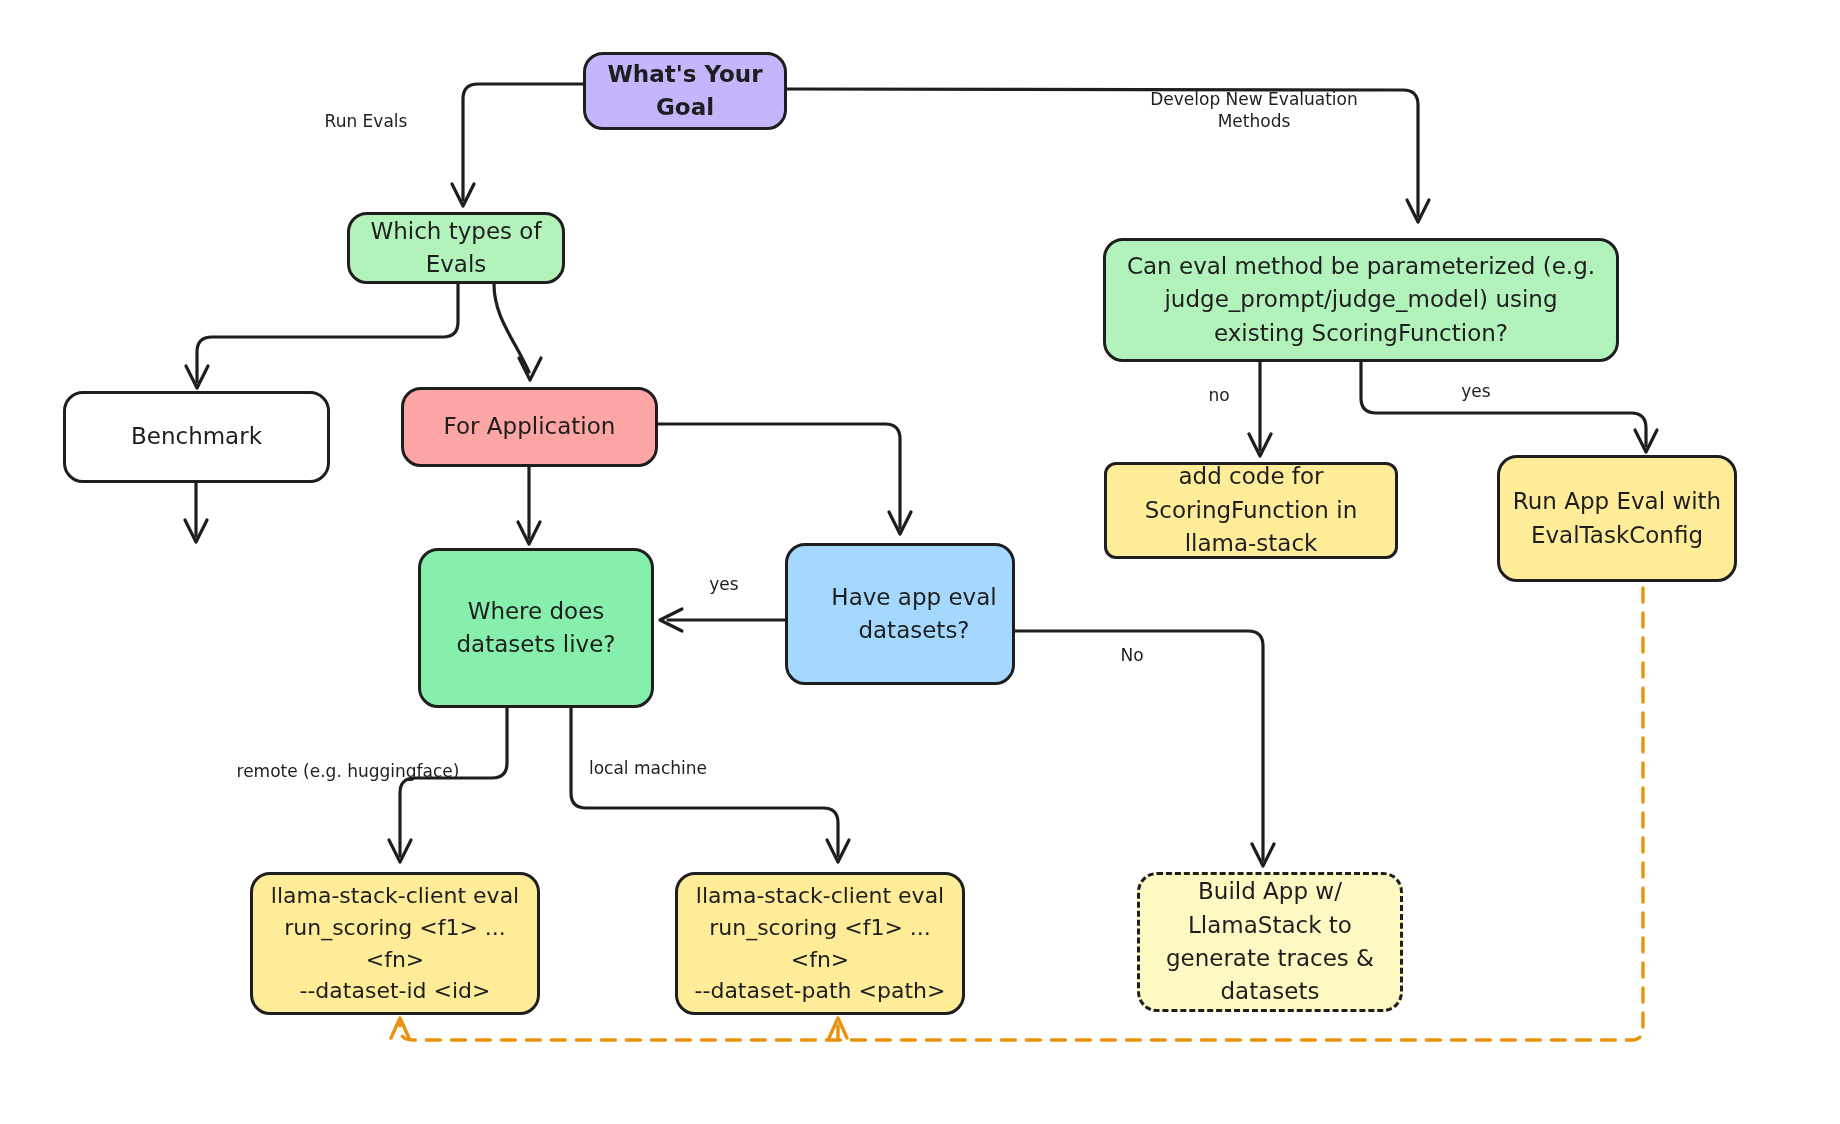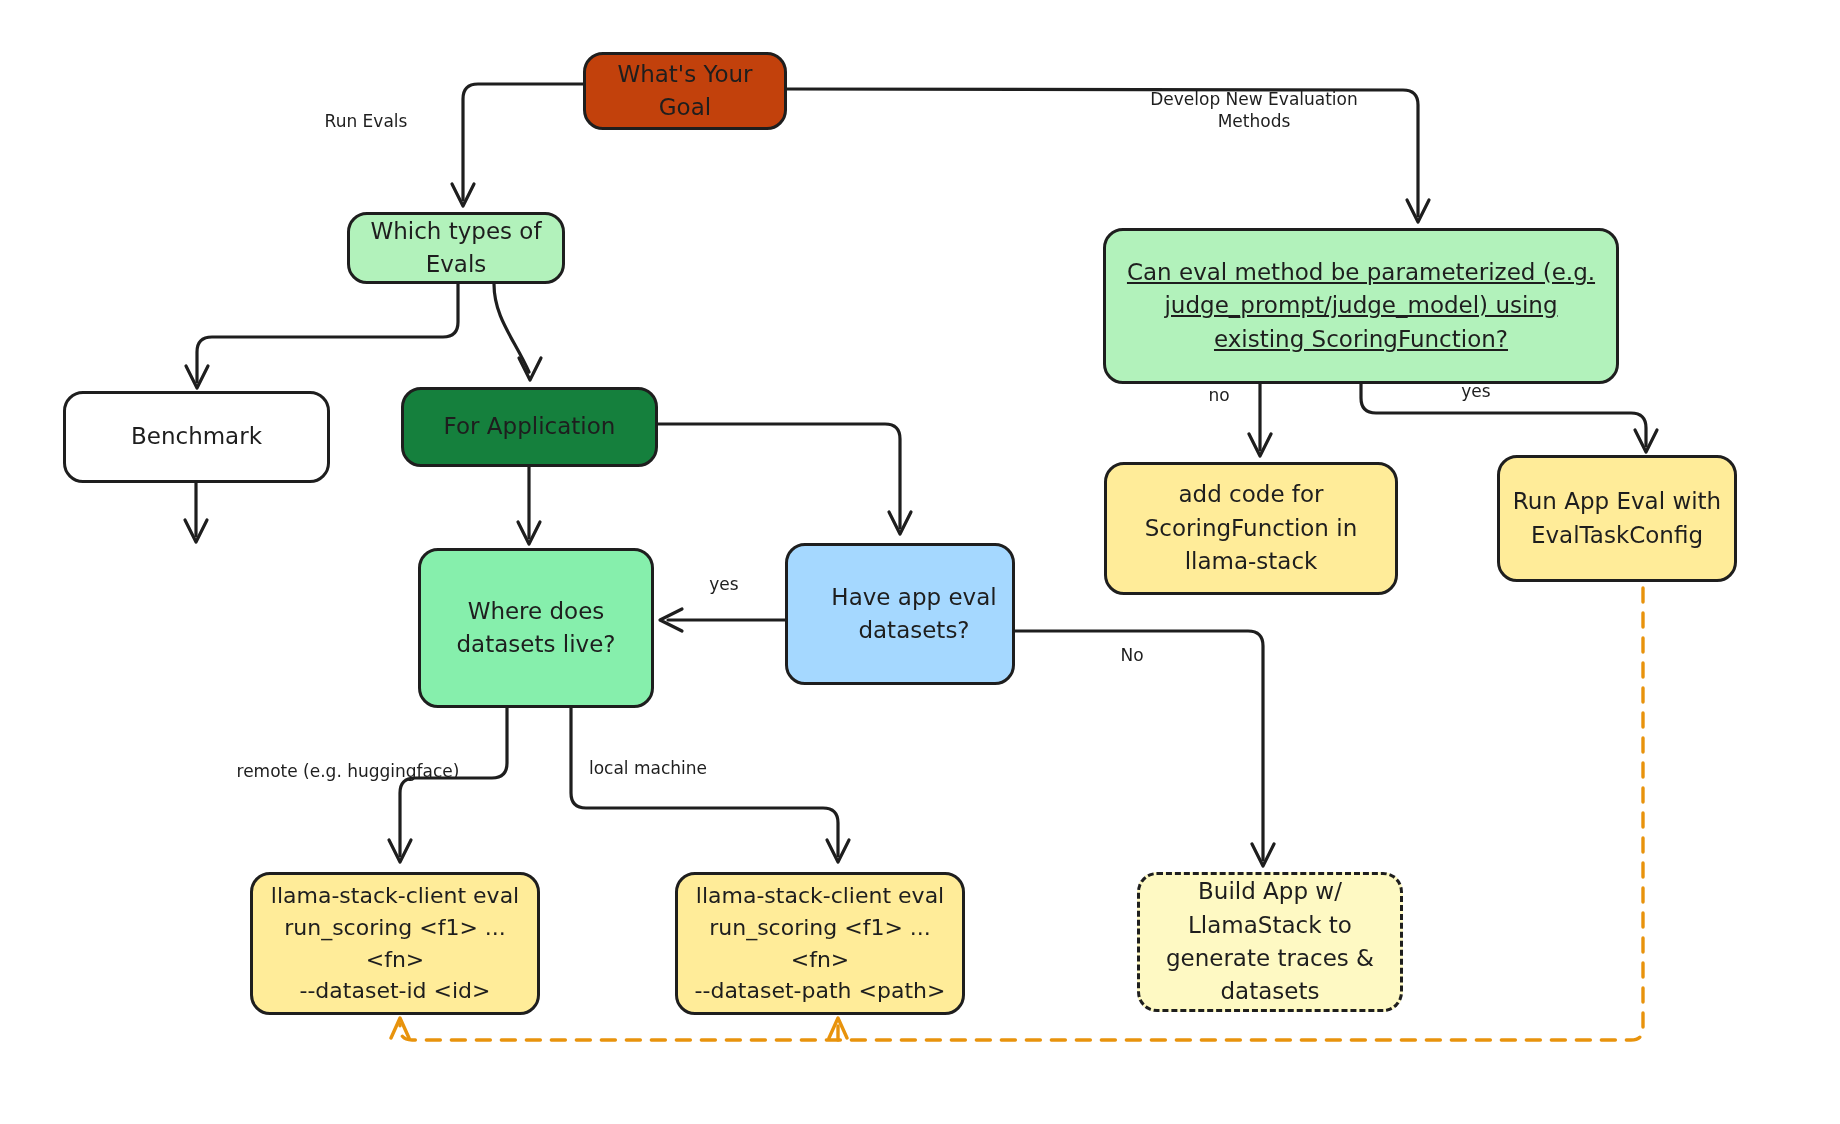--- a/index.html
+++ b/index.html
@@ -57,22 +57,22 @@
     line-height:1.3;
   }
   
   #n-goal           {left:583px; top:52px;  width:204px; height:78px;}
   #n-which-types    {left:347px; top:212px; width:218px; height:72px;}
   #n-benchmark      {left:63px;  top:391px; width:267px; height:92px;}
   #n-for-application{left:401px; top:387px; width:257px; height:80px;}
   #n-run-benchmark  {left:74px;  top:545px; width:243px; height:160px;}
   #n-where-does     {left:418px; top:548px; width:236px; height:160px;}
   #n-have-datasets  {left:785px; top:543px; width:230px; height:142px;padding-left:40px;}
-  #n-param          {left:1103px;top:228px; width:516px; height:156px;text-decoration:underline;}
-  #n-add-code       {left:1104px;top:462px; width:294px; height:133px;}
+  #n-param          {left:1103px;top:238px; width:516px; height:124px;}
+  #n-add-code       {left:1104px;top:462px; width:294px; height:97px;border-radius:12px;}
   #n-run-app-eval   {left:1497px;top:455px; width:240px; height:127px;}
   #n-run-scoring-id {left:250px; top:872px; width:290px; height:143px; font-size:22px;}
   #n-run-scoring-path{left:675px;top:872px; width:290px; height:143px; font-size:22px;}
   #n-build-app      {left:1137px;top:872px; width:266px; height:140px;}
   
   #l-run-evals {left:266px;  top:110px; width:200px;}
   #l-develop   {left:1094px; top:88px;  width:320px;}
   #l-yes-mid   {left:684px;  top:573px; width:80px;}
   #l-no-left   {left:1179px; top:384px; width:80px;}
   #l-yes-right {left:1436px; top:380px; width:80px;}
@@ -125,26 +125,26 @@
 
     <path d="M 1361 360 L 1361 398 Q 1361 413 1376 413 L 1631 413 Q 1646 413 1646 428 L 1646 446"></path>
     <polyline points="1635,430 1646,452 1657,430"></polyline>
 
     <path class="orange dashed" d="M 1643 588 L 1643 1028 Q 1643 1040 1631 1040 L 412 1040 Q 400 1040 400 1028 L 400 1024"></path>
     <path class="orange dashed" d="M 838 1040 L 838 1024"></path>
     <polyline class="orange" points="391,1038 400,1018 409,1038"></polyline>
     <polyline class="orange" points="829,1038 838,1018 847,1038"></polyline>
   </svg>
 
-  <div class="node" id="n-goal" style="background: #c2410c;">What's Your
+  <div class="node" id="n-goal" style="background: #c4b5fd; font-weight: bold;">What's Your
 Goal</div>
   <div class="node" id="n-which-types" style="background: rgb(178, 242, 187);">Which types of
 Evals</div>
   <div class="node" id="n-benchmark" style="background: rgb(255, 255, 255);">Benchmark</div>
-  <div class="node" id="n-for-application" style="background: #15803d;">For Application</div>
+  <div class="node" id="n-for-application" style="background: #fca5a5;">For Application</div>
   <div class="node" id="n-where-does" style="background: #86efac;">Where does
 datasets live?</div>
   <div class="node" id="n-have-datasets" style="background: rgb(165, 216, 255);">Have app eval
 datasets?</div>
   <div class="node" id="n-param" style="background: rgb(178, 242, 187);">Can eval method be parameterized (e.g.
 judge_prompt/judge_model) using
 existing ScoringFunction?</div>
   <div class="node" id="n-add-code" style="background: rgb(255, 236, 153);">add code for
 ScoringFunction in
 llama-stack</div>

